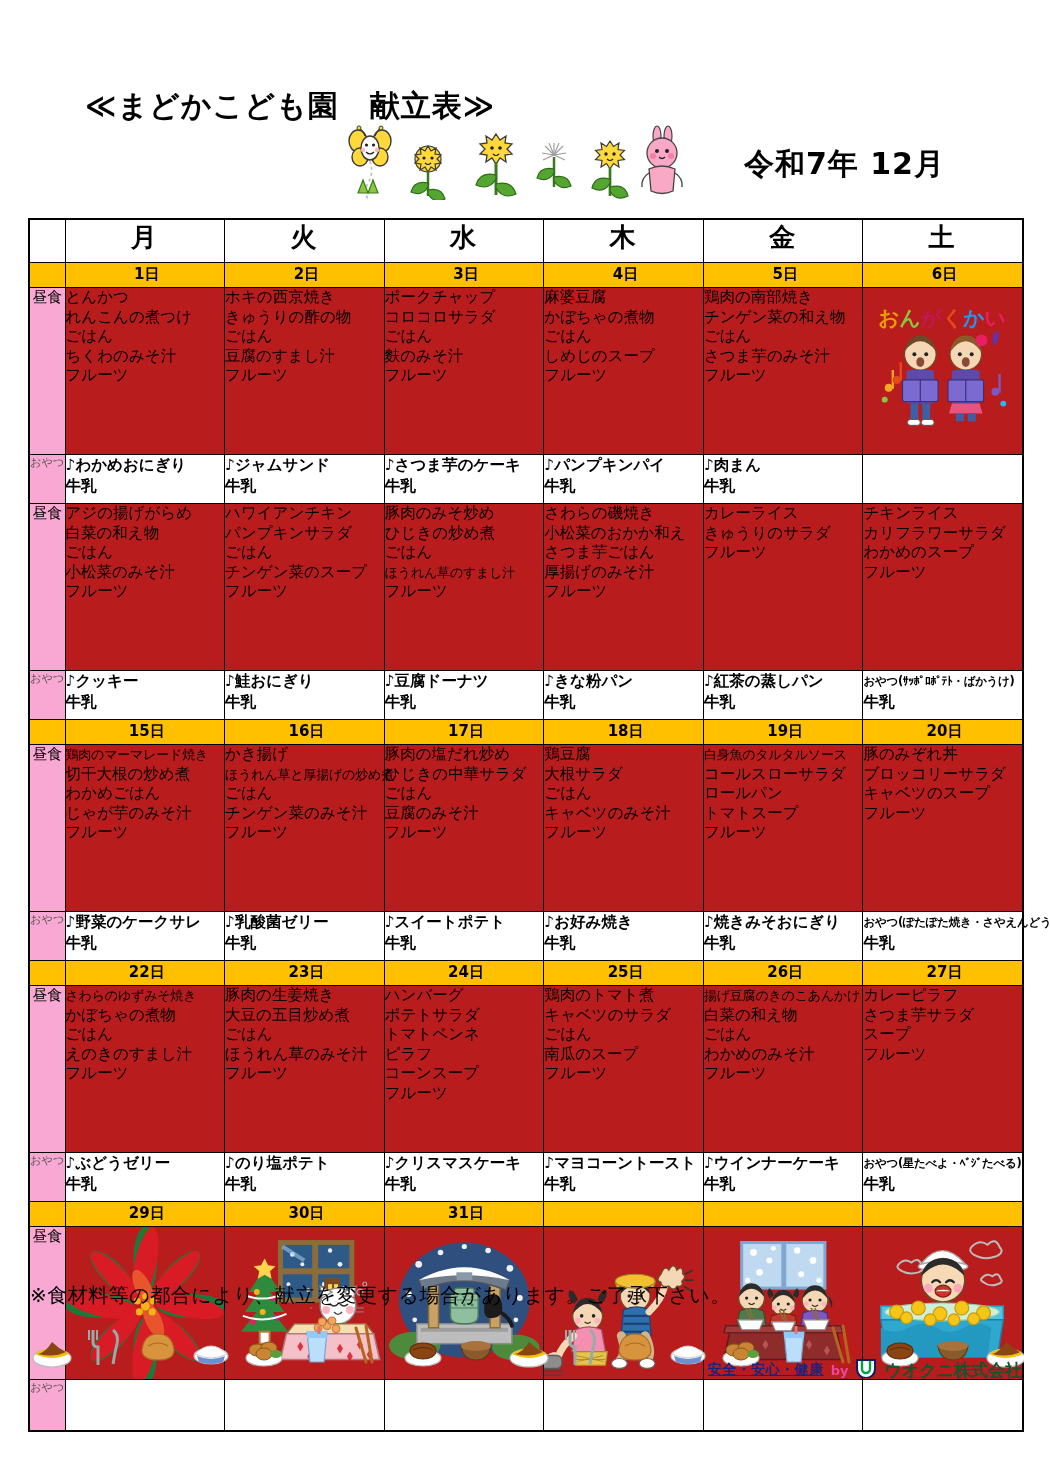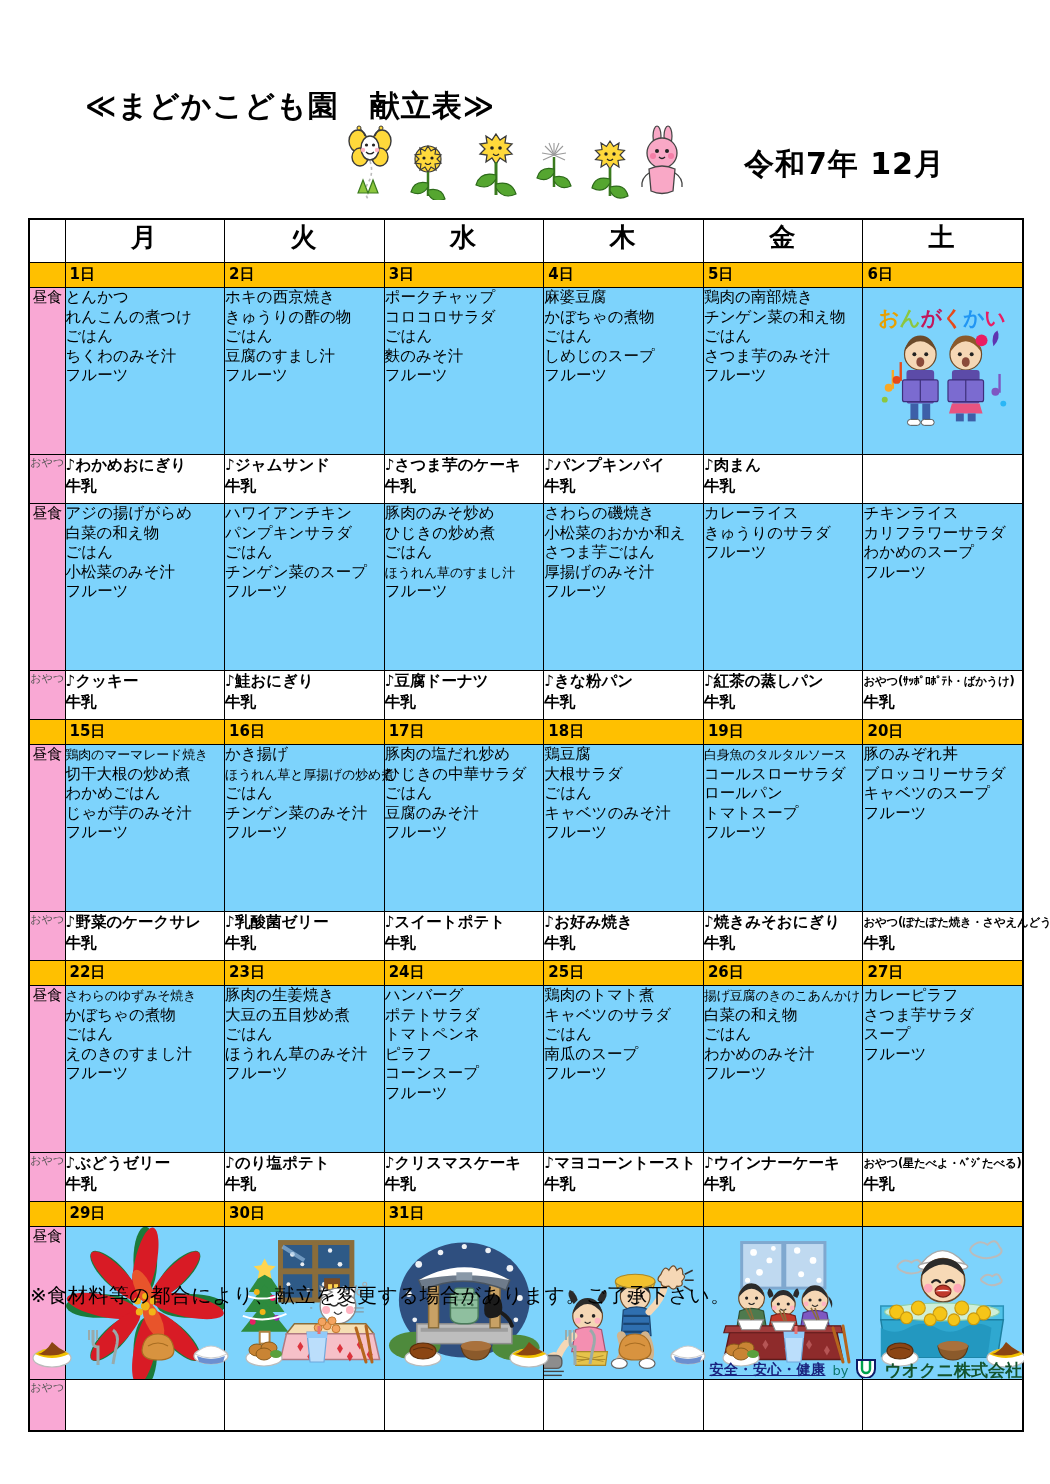--- a/index.html
+++ b/index.html
@@ -62,39 +62,40 @@
   .dates td{
     background:#FFC000;
     height:22px;
     font-size:15px;
     font-weight:bold;
     padding:1px 0 1px 4px;
     line-height:20px;
     letter-spacing:0px;
     border-top:1px solid #000;
     border-bottom:1px solid #000;
+    text-align:center;
   }
   .dates td.lblcell{background:#FFC000;border-right:1px solid #000;}
 
   
   .rowlabel{
     text-align:center;
     vertical-align:middle;
     font-size:15px;
     background:#f9a8d4;
   }
   .rowlabel.small{font-size:11px;color:#555;}
 
   
   .lunch{
     height:166px;
     padding:3px 2px 2px 5px;
     font-size:15.5px;
     line-height:19.6px;
-    background:#7dd3fc;
+    background:#b91c1c;
     border-bottom:1px dotted #000;
     margin-left:36px;
   }
   .snack{
     height:48px;
     padding:3px 2px 2px 5px;
     font-size:15.5px;
     line-height:21px;
     background:#fff;
     border-top:1px dotted #000;
@@ -116,21 +117,21 @@
   }
   .footer-strip{
     position:absolute;left:24px;top:1318px;width:1000px;height:62px;
   }
   .brand{
     position:absolute;right:28px;top:1358px;
     display:flex;align-items:center;gap:7px;
     font-size:15px;font-weight:bold;color:#1a237e;
     white-space:nowrap;
   }
-  .brand .by{color:#0f766e;font-weight:normal;font-size:13px;text-align:center;}
+  .brand .by{color:#ec4899;font-weight:bold;font-size:13px;text-align:center;}
   .brand .co{color:#14532d;font-size:17px;font-weight:bold;letter-spacing:0px;}
   .brand .mark{display:inline-block;vertical-align:middle;}
   .slogan{color:#1a237e;font-size:14px;font-weight:bold;letter-spacing:0.5px;text-decoration:underline;}
 </style>
 </head>
 <body>
 
 <div class="page">
 
   <div class="header">

